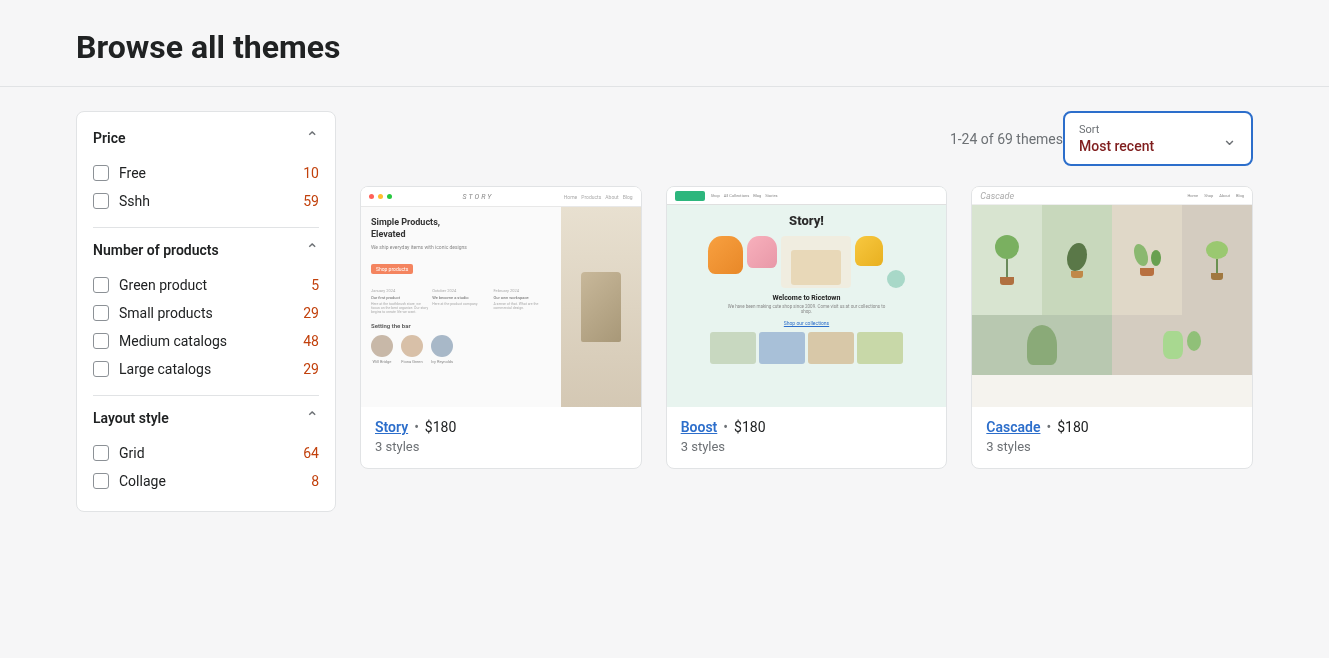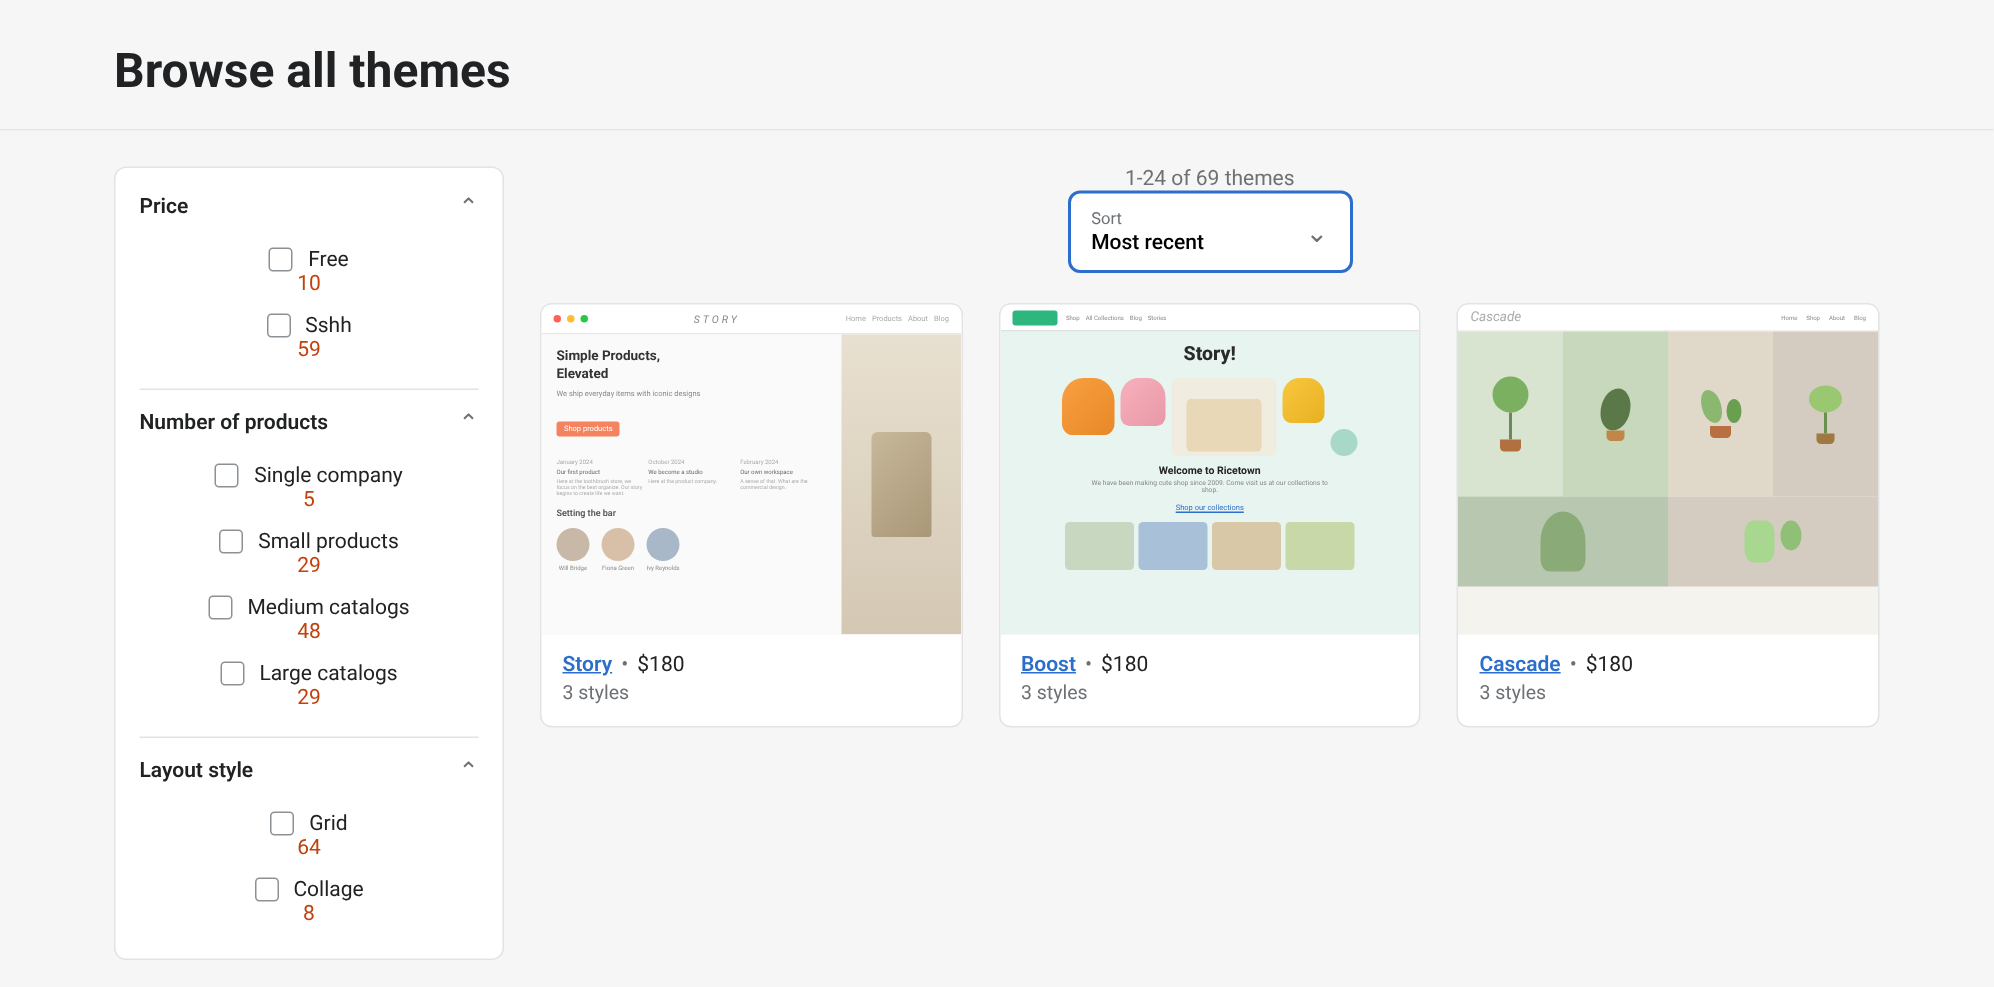--- a/index.html
+++ b/index.html
@@ -56,21 +56,20 @@
     .filter-divider {
       border: none;
       border-top: 1px solid #e1e3e5;
       margin: 12px 0;
     }
     .filter-item {
       display: flex;
       align-items: center;
       justify-content: space-between;
       padding: 6px 0;
-      flex-direction: column;
     }
     .filter-item-left {
       display: flex;
       align-items: center;
       gap: 10px;
     }
     .filter-checkbox {
       width: 16px;
       height: 16px;
       border: 1.5px solid #8c9196;
@@ -85,24 +84,23 @@
     .filter-count {
       font-size: 14px;
       color: #c2410c;
     }
     
     .content-area {
       flex: 1;
     }
     .content-top {
       display: flex;
-      justify-content: flex-start;
+      justify-content: flex-end;
       align-items: center;
       margin-bottom: 20px;
-      flex-direction: column;
     }
     .theme-count {
       font-size: 14px;
       color: #6d7175;
     }
     .sort-dropdown {
       display: flex;
       align-items: center;
       border: 2px solid #2c6ecb;
       border-radius: 8px;
@@ -117,21 +115,21 @@
       flex-direction: column;
     }
     .sort-label {
       font-size: 11px;
       color: #6d7175;
       margin-bottom: 2px;
     }
     .sort-value {
       font-size: 14px;
       font-weight: 500;
-      color: #000000;
+      color: #7f1d1d;
     }
     .sort-chevron {
       color: #6d7175;
       font-size: 18px;
       margin-left: 8px;
     }
     
     .themes-grid {
       display: grid;
       grid-template-columns: repeat(3, 1fr);
@@ -261,21 +259,21 @@
       <hr class="filter-divider">
 
       <div class="filter-header">
         <span class="filter-title">Number of products</span>
         <span class="filter-chevron">⌃</span>
       </div>
       <div>
         <div class="filter-item">
           <div class="filter-item-left">
             <div class="filter-checkbox"></div>
-            <span class="filter-label">Single company</span>
+            <span class="filter-label">Green product</span>
           </div>
           <span class="filter-count">5</span>
         </div>
         <div class="filter-item">
           <div class="filter-item-left">
             <div class="filter-checkbox"></div>
             <span class="filter-label">Small products</span>
           </div>
           <span class="filter-count">29</span>
         </div>

